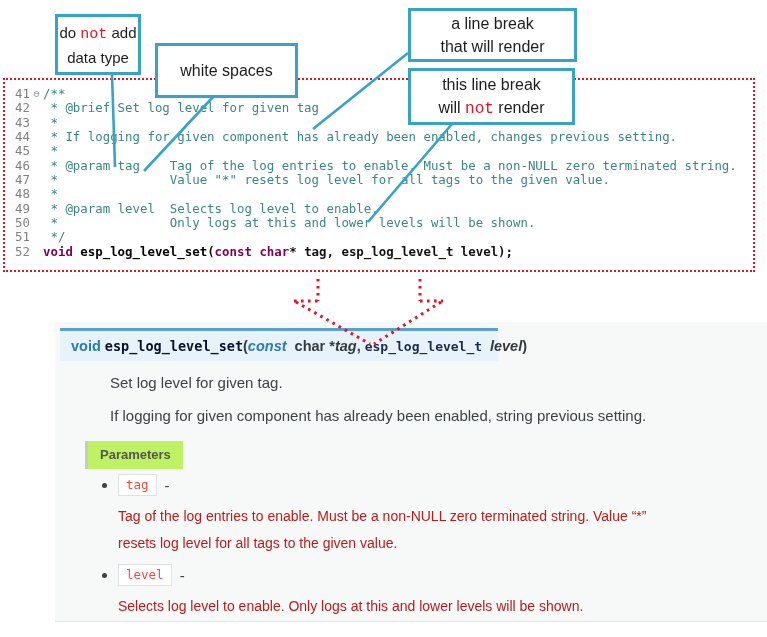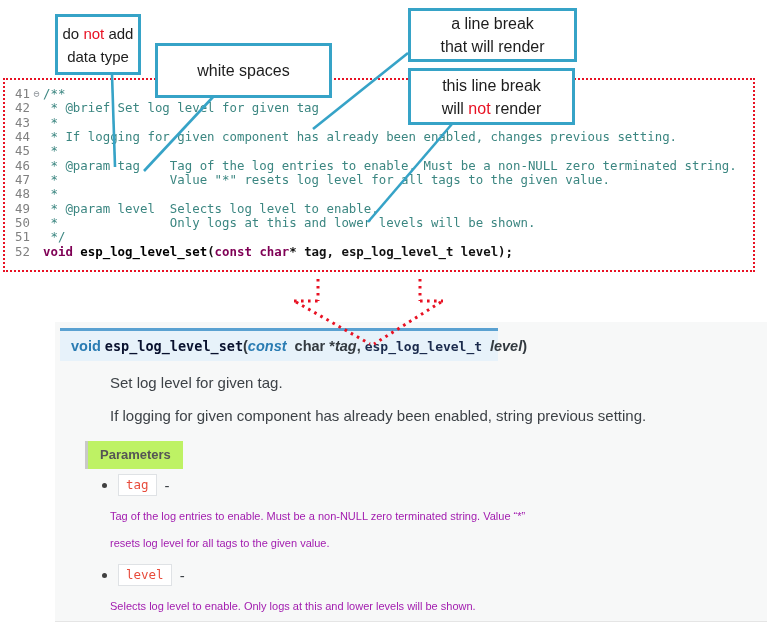--- a/index.html
+++ b/index.html
@@ -15,23 +15,23 @@
   .fold{display:inline-block;width:13px;text-align:center;color:#8a9096;font-size:10px;line-height:14.35px;}
   .lcode{display:inline-block;}
   .tok-comment{color:#3b8681;}
   .tok-keyword{color:#7f0055;font-weight:bold;}
   .tok-func{color:#000000;font-weight:bold;}
   .tok-plain{color:#111111;font-weight:bold;}
   
   .callout{position:absolute;background:#ffffff;border:3px solid #36a3c7;box-sizing:border-box;
            display:flex;flex-direction:column;justify-content:center;align-items:center;
            text-align:center;font-size:16px;line-height:23px;color:#1d1d1d;z-index:6;}
-  .callout .red, .seg-red{color:#e81123;}
+  .callout .red, .seg-red{color:#e81123;font-family:Liberation Mono, monospace;}
   #callout-1{left:55px;top:14px;width:86px;height:61px;font-size:15px;}
-  #callout-2{left:155px;top:43px;width:177px;height:55px;white-space:pre;}
+  #callout-2{left:155px;top:43px;width:143px;height:55px;white-space:pre;}
   #callout-3{left:408px;top:8px;width:169px;height:54px;}
   #callout-4{left:408px;top:68px;width:167px;height:57px;}
   
   .overlay{position:absolute;left:0;top:0;width:767px;height:637px;pointer-events:none;z-index:5;}
   
   .doc-panel{position:absolute;left:55px;top:322px;width:712px;height:300px;background:#f7f8f8;
              border-bottom:1px solid #e5e5e5;box-sizing:border-box;z-index:1;}
   .sig-bar{position:absolute;left:5px;top:6px;width:438px;height:33px;background:#e7f2fa;
            border-top:3px solid #5aa1d1;box-sizing:border-box;display:flex;align-items:center;
            padding-left:11px;font-size:14.5px;white-space:pre;}
@@ -48,21 +48,21 @@
                 border-left:3px solid #c9c9c9;padding:6px 12px 7px 12px;font-size:13px;
                 font-weight:bold;color:#555555;}
   .param-item{position:absolute;left:47px;width:620px;}
   #param-0{top:152px;}
   #param-1{top:242px;}
   .param-head{display:flex;align-items:center;height:22px;}
   .bullet{display:inline-block;width:5px;height:5px;border-radius:50%;background:#404040;margin-right:11px;}
   .pname{font-family:"DejaVu Sans Mono","Liberation Mono",monospace;font-size:12.5px;color:#e74c3c;
          background:#ffffff;border:1px solid #dfe2e5;padding:2px 7px 3px 7px;}
   .pdash{margin-left:8px;color:#3d4247;font-size:15px;}
-  .pdesc{margin-left:8px;margin-top:7px;font-size:11px;line-height:27px;color:#a21caf;}
+  .pdesc{margin-left:16px;margin-top:7px;font-size:14px;line-height:27px;color:#b91c1c;}
 </style>
 </head>
 <body>
 
 <div class="canvas">
 
   <div class="doc-panel">
     <div class="sig-bar">
       <span><span class="seg-sig-kw">void </span><span class="seg-sig-name">esp_log_level_set</span><span class="seg-sig-plain">(</span><span class="seg-sig-kwi">const</span><span class="seg-sig-plain">  char *</span><span class="seg-sig-param">tag</span><span class="seg-sig-plain">, </span><span class="seg-sig-type">esp_log_level_t </span><span class="seg-sig-param">level</span><span class="seg-sig-plain">)</span></span>
     </div>

